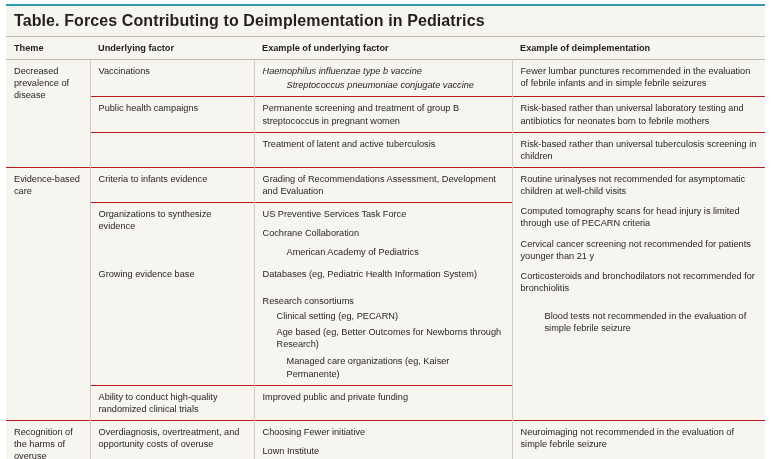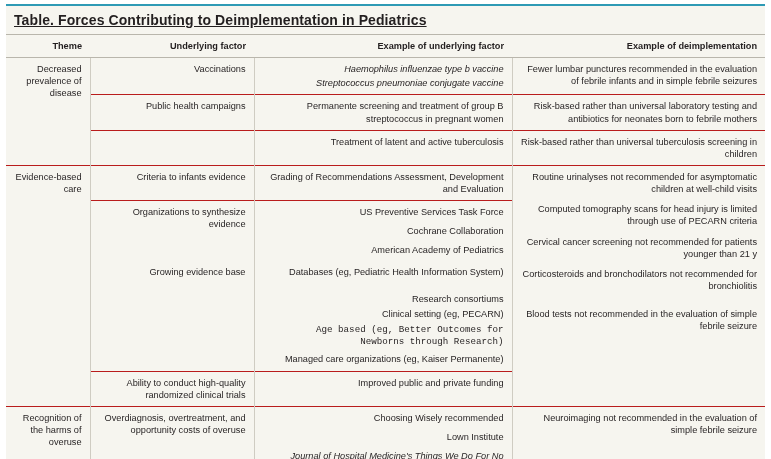--- a/index.html
+++ b/index.html
@@ -22,35 +22,34 @@
   .table-wrap {
     position: absolute;
     left: 6px;
     top: 4px;
     width: 759px;
     background: #f6f5ef;
     border-top: 2px solid #2e9ab5;
     box-sizing: border-box;
   }
   .table-title {
-    font-size: 14px;
+    font-size: 16px;
     font-weight: bold;
     color: #231f20;
     padding: 6px 8px 6px 8px;
     letter-spacing: 0.1px;
-    text-decoration: underline;
   }
   table.main {
     border-collapse: collapse;
     width: 759px;
     table-layout: fixed;
   }
   table.main th, table.main td {
     vertical-align: top;
-    text-align: right;
+    text-align: left;
     padding: 5px 8px 5px 8px;
     font-size: 9.2px;
     line-height: 1.32;
     color: #231f20;
   }
   thead th {
     font-weight: bold;
     border-top: 1px solid #b9b6ac;
     border-bottom: 1px solid #b9b6ac;
     font-size: 9.3px;
@@ -77,25 +76,24 @@
   .noline td {
     border-top: none;
   }
   .sub-indent {
     padding-left: 14px;
     display: block;
   }
   .sub-indent2 {
     padding-left: 14px;
     display: block;
-    font-family: Liberation Mono, monospace;
   }
   em { font-style: italic; }
   .pline { margin: 0 0 2px 0; }
-  .pline:last-child { margin-bottom: 0; }
+  .pline:last-child { margin-bottom: 0; margin-left: 24px; }
 </style>
 </head>
 <body>
 
 <div class="page">
   <div class="table-wrap">
 
     <div class="table-title">Table. Forces Contributing to Deimplementation in Pediatrics</div>
 
     <table class="main">
@@ -167,21 +165,21 @@
         </tr>
         <tr class="rowline">
           <td class="factor-cell">Ability to conduct high-quality randomized clinical trials</td>
           <td class="example-cell">Improved public and private funding</td>
         </tr>
 
         <tr class="rowline">
           <td class="theme-cell">Recognition of the harms of overuse</td>
           <td class="factor-cell">Overdiagnosis, overtreatment, and opportunity costs of overuse</td>
           <td class="example-cell">
-            <p class="pline" style="margin-bottom:7px">Choosing Wisely recommended</p>
+            <p class="pline" style="margin-bottom:7px">Choosing Fewer initiative</p>
             <p class="pline" style="margin-bottom:7px">Lown Institute</p>
             <p class="pline" style="margin-bottom:7px"><em>Journal of Hospital Medicine's Things We Do For No Reason section</em></p>
 
           </td>
           <td>Neuroimaging not recommended in the evaluation of simple febrile seizure</td>
         </tr>
 
       </tbody>
     </table>
 

